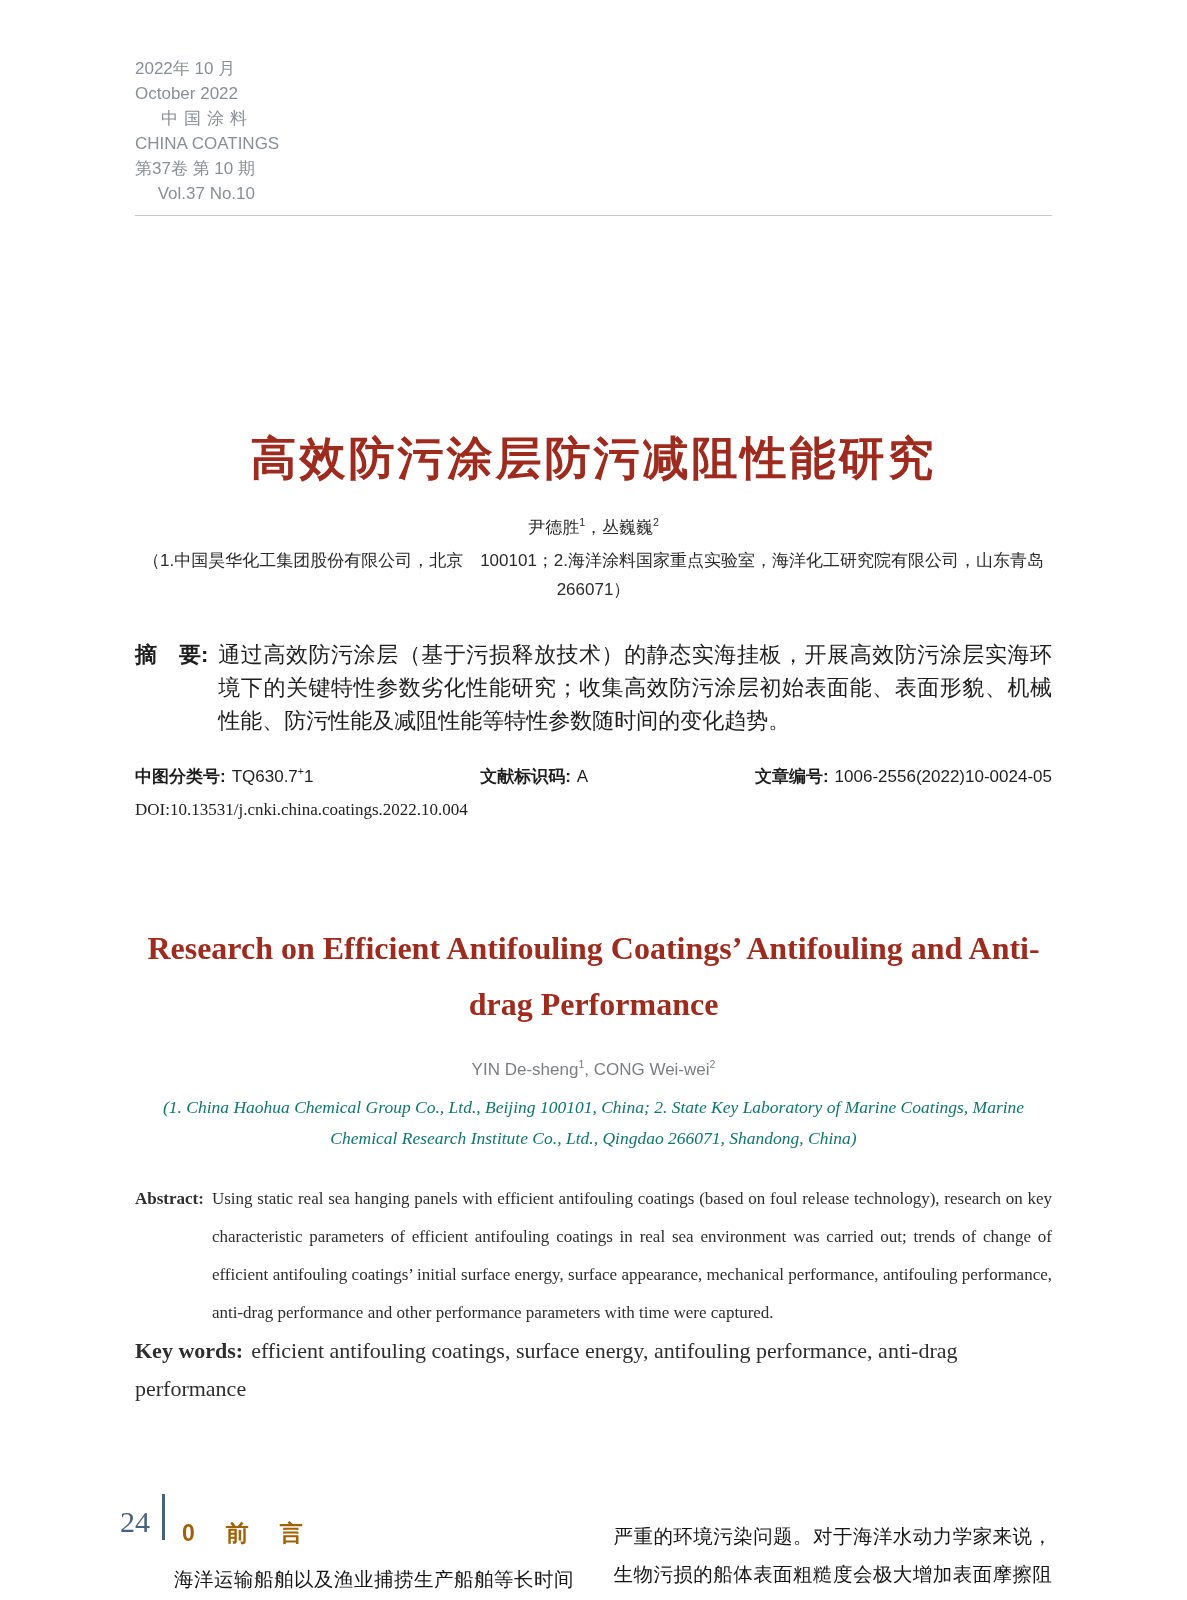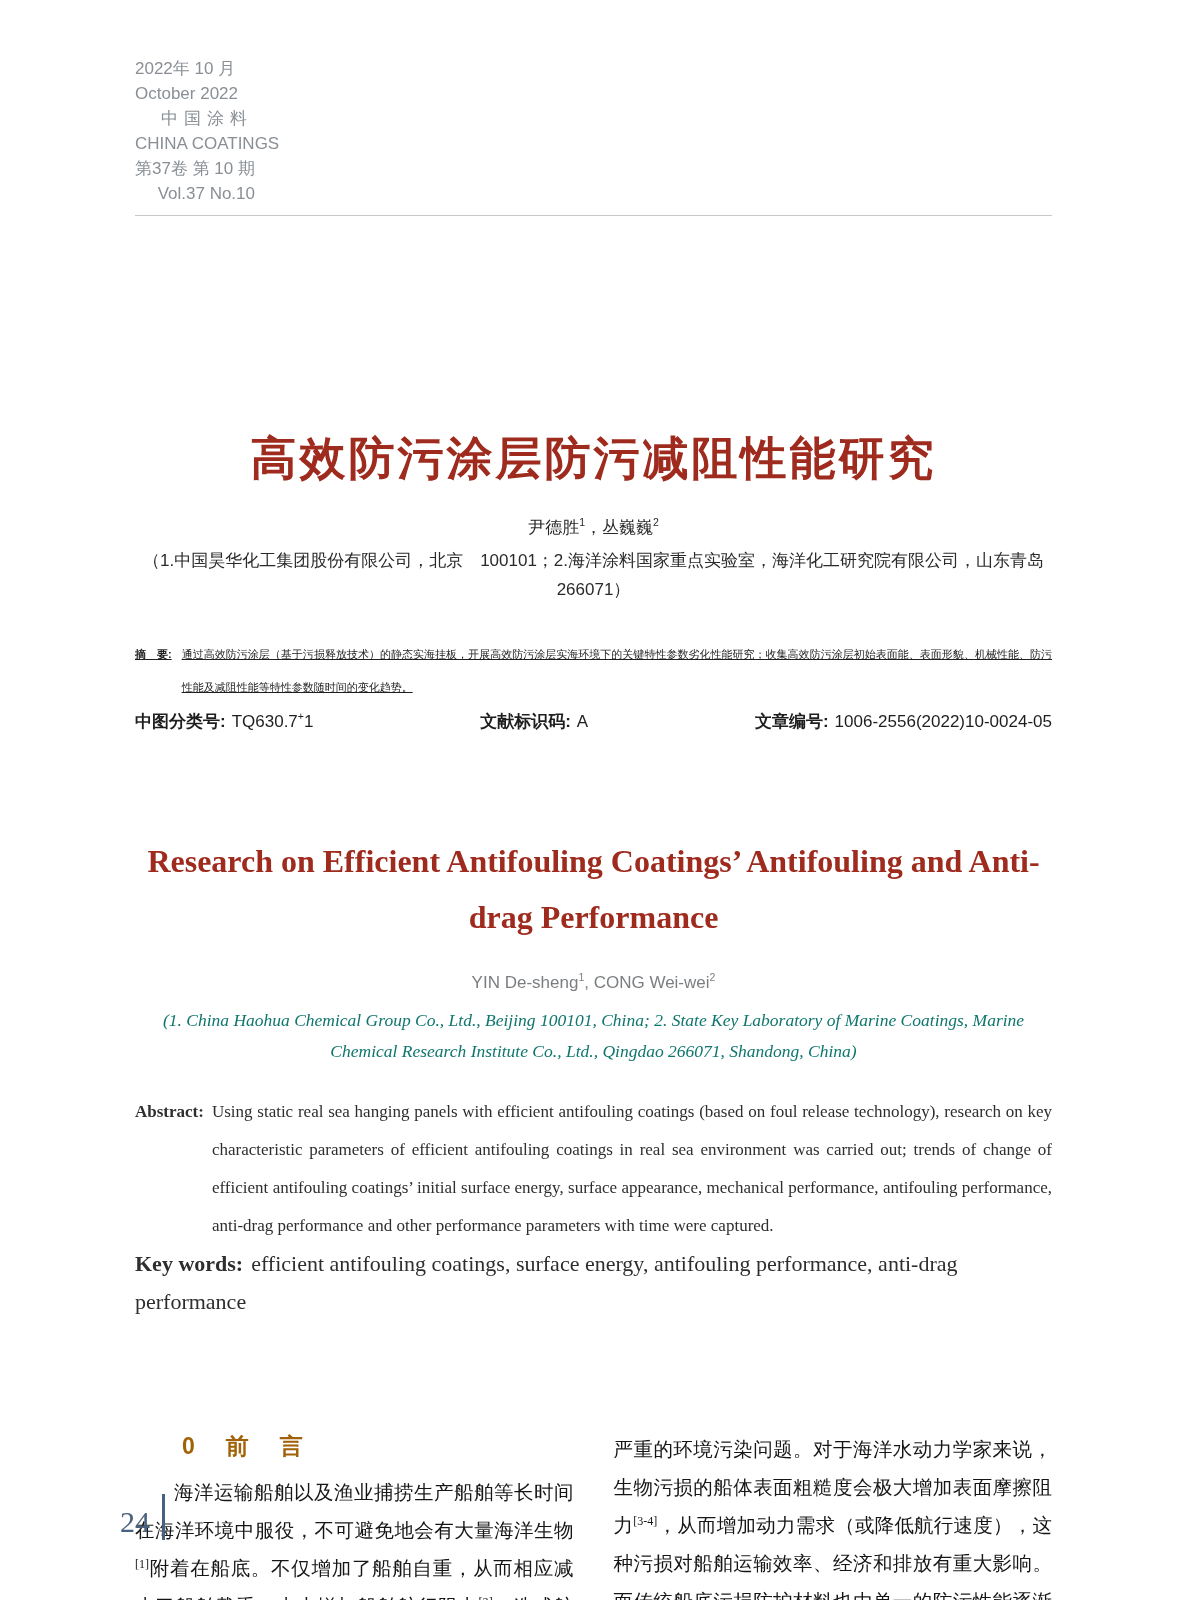--- a/index.html
+++ b/index.html
@@ -19,26 +19,26 @@
   .jh-right { text-align:right; }
   .header-rule { border:none; border-top:1.5px solid #c6cacd; margin-top:9px; }
 
   
   .title-cn { margin-top:212px; text-align:center; font-size:46px; font-weight:bold;
     letter-spacing:3px; color:#9e2b1e; }
   .authors-cn { margin-top:26px; text-align:center; font-size:17px; color:#2a2a2a; }
   .affil-cn { margin-top:7px; text-align:center; font-size:17px; line-height:29px; color:#2a2a2a; }
 
   
-  .abs-cn { margin-top:34px; display:flex; font-size:11px; line-height:33px;text-decoration:underline; }
+  .abs-cn { margin-top:34px; display:flex; font-size:22px; line-height:33px; }
   .abs-cn .lbl { font-weight:bold; white-space:nowrap; margin-right:10px; }
   .abs-cn .txt { flex:1; text-align:justify; }
   .kw-cn { margin-top:1px; font-size:17px; line-height:33px; }
   .kw-cn .lbl { font-weight:bold; margin-right:8px; }
-  .meta-row { margin-top:6px; display:flex; justify-content:space-between; font-size:17px;gap:24px; }
+  .meta-row { margin-top:28px; display:flex; justify-content:space-between; font-size:17px;gap:24px; }
   .meta-row .lbl { font-weight:bold; margin-right:6px; }
   .doi-line { margin-top:12px; font-size:17px; font-family:"Liberation Serif", serif; color:#222; }
 
   
   .title-en { margin-top:100px; text-align:center; font-family:"Liberation Serif", serif;
     font-weight:bold; font-size:32px; line-height:56px; color:#9e2b1e; padding:0 10px; }
   .authors-en { margin-top:28px; text-align:center; font-size:17px; color:#7b7e81; }
   .affil-en { margin-top:12px; text-align:center; font-family:"Liberation Serif", serif;
     font-style:italic; font-size:17.5px; line-height:31px; color:#0f766e; }
 
@@ -99,20 +99,21 @@
     <div>
       <span class="lbl">中图分类号:</span><span>TQ630.7<sup>+</sup>1</span>
     </div>
     <div>
       <span class="lbl">文献标识码:</span><span>A</span>
     </div>
     <div>
       <span class="lbl">文章编号:</span><span>1006-2556(2022)10-0024-05</span>
     </div>
   </div>
+  <div class="doi-line">DOI:10.13531/j.cnki.china.coatings.2022.10.004</div>
 
   <h2 class="title-en">Research on Efficient Antifouling Coatings’ Antifouling and Anti-drag Performance</h2>
   <div class="authors-en">YIN De-sheng<sup>1</sup>, CONG Wei-wei<sup>2</sup></div>
   <div class="affil-en">(1. China Haohua Chemical Group Co., Ltd., Beijing 100101, China; 2. State Key Laboratory of Marine Coatings, Marine Chemical Research Institute Co., Ltd., Qingdao 266071, Shandong, China)</div>
 
   <div class="abs-en">
     <span class="lbl">Abstract:</span>
     <span class="txt">Using static real sea hanging panels with efficient antifouling coatings (based on foul release technology), research on key characteristic parameters of efficient antifouling coatings in real sea environment was carried out; trends of change of efficient antifouling coatings’ initial surface energy, surface appearance, mechanical performance, antifouling performance, anti-drag performance and other performance parameters with time were captured.</span>
   </div>
   <div class="kw-en">

